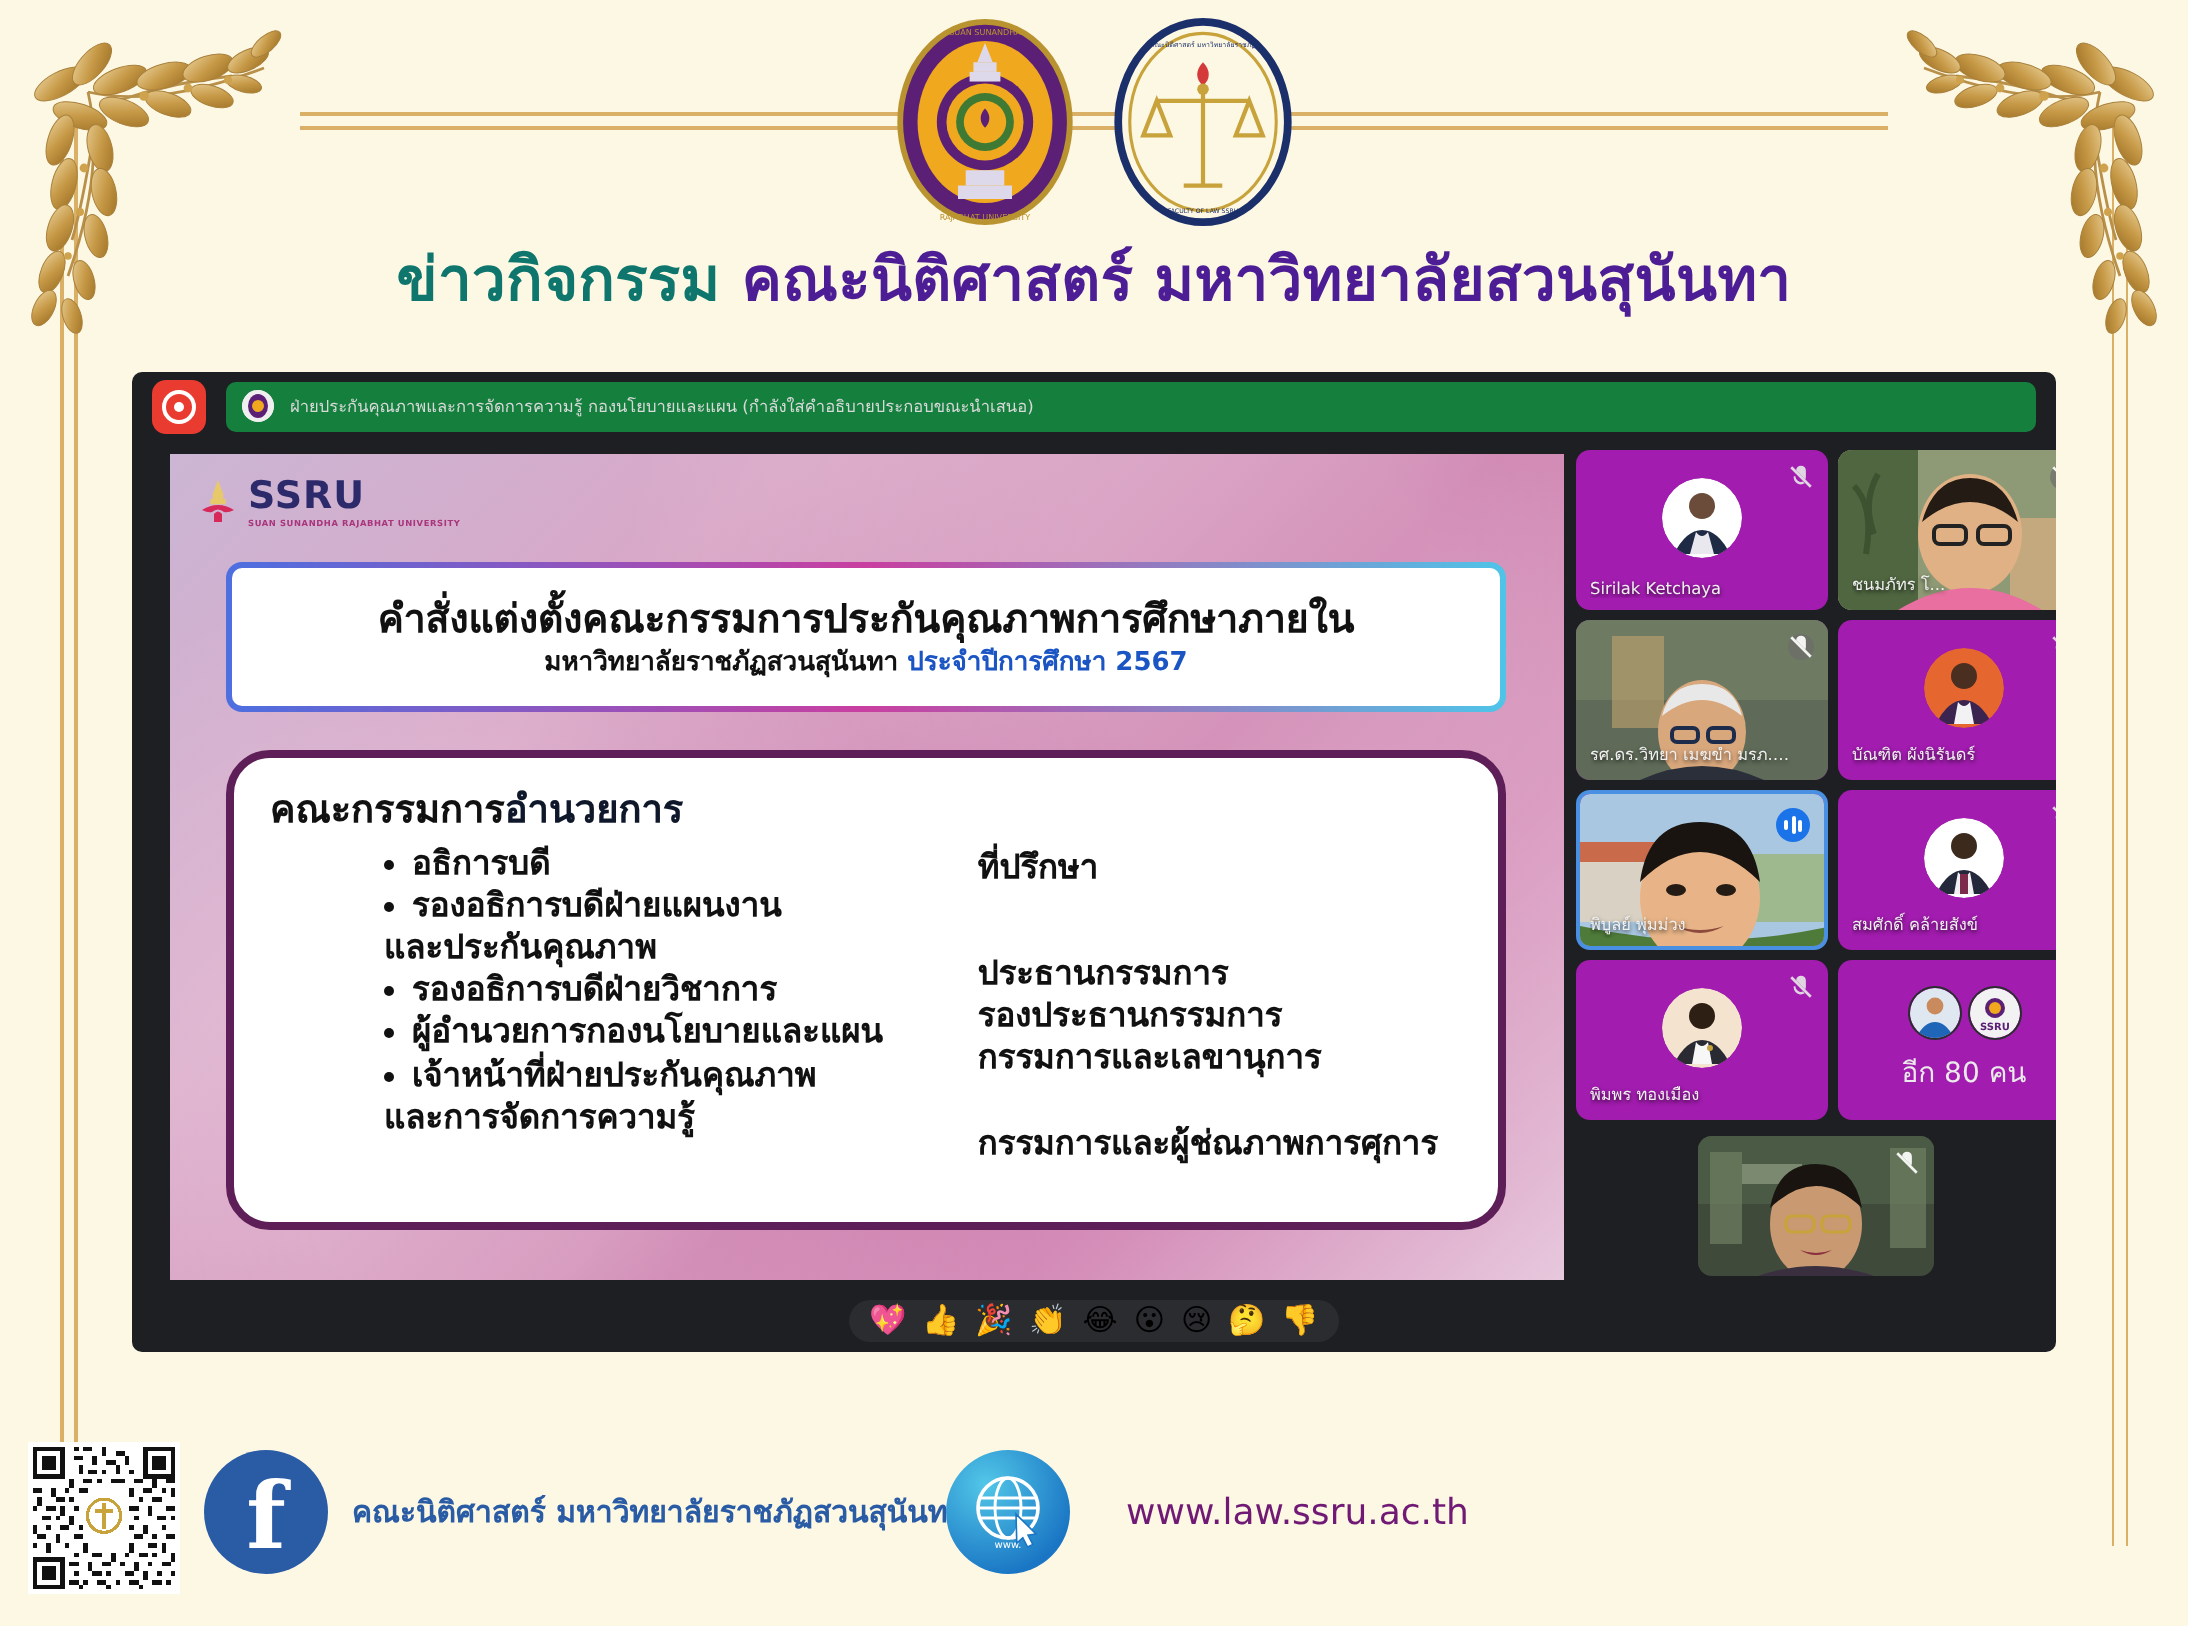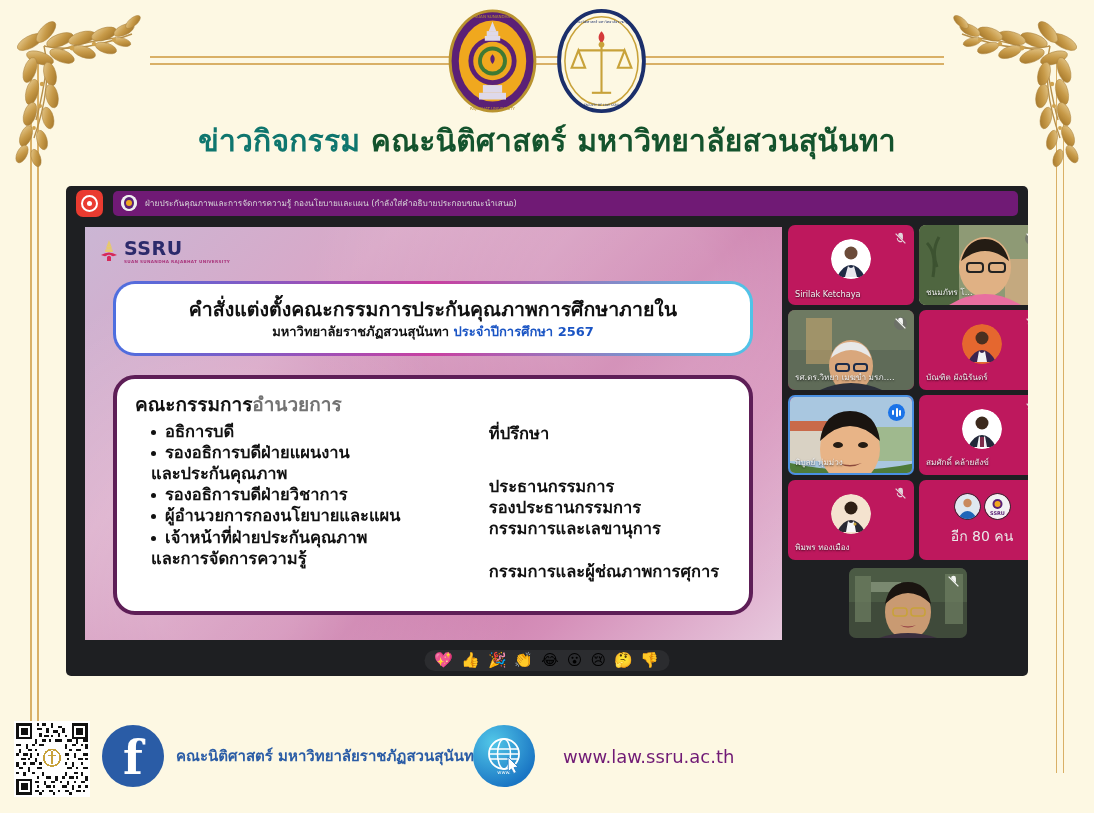--- a/index.html
+++ b/index.html
@@ -27,32 +27,32 @@
   .logos{position:absolute;left:0;right:0;top:8px;display:flex;justify-content:center;gap:12px;}
   .seal{width:97px;height:106px;}
 
   
   .headline{
     position:absolute;left:0;right:0;top:124px;text-align:center;
     font-size:30px;font-weight:bold;letter-spacing:.2px;line-height:1.15;
     white-space:nowrap;
   }
   .hl-red{color:#0f766e;}
-  .hl-blue{color:#14532d;}
+  .hl-blue{color:#4c1d95;}
 
   
   .meet{
     position:absolute;left:66px;top:186px;width:962px;height:490px;
     background:#1e1f22;border-radius:5px;overflow:hidden;
   }
   .meet-topbar{position:absolute;left:0;top:0;width:100%;height:34px;display:flex;align-items:center;padding:0 10px;box-sizing:border-box;gap:10px;}
   .rec-btn{width:27px;height:27px;border-radius:7px;background:#ea3b30;display:flex;align-items:center;justify-content:center;flex:0 0 auto;}
   .rec-ring{width:13px;height:13px;border-radius:50%;border:2.2px solid #fff;display:flex;align-items:center;justify-content:center;}
   .rec-dot{width:5px;height:5px;border-radius:50%;background:#fff;}
-  .topbar-pill{flex:1 1 auto;height:25px;background:#701a75;border-radius:5px;display:flex;align-items:center;gap:8px;padding:0 8px;box-sizing:border-box;overflow:hidden;}
+  .topbar-pill{flex:1 1 auto;height:25px;background:#15803d;border-radius:5px;display:flex;align-items:center;gap:8px;padding:0 8px;box-sizing:border-box;overflow:hidden;}
   .pill-avatar{width:16px;height:16px;border-radius:50%;background:#efefef;display:flex;align-items:center;justify-content:center;flex:0 0 auto;overflow:hidden;}
   .pill-text{color:#d9d9da;font-size:8.3px;white-space:nowrap;overflow:hidden;text-overflow:ellipsis;}
 
   
   .stage{position:absolute;left:0;top:34px;width:962px;height:456px;}
   .slide{
     position:absolute;left:19px;top:7px;width:697px;height:413px;
     background:linear-gradient(135deg,#cbb6d4 0%,#d9a7c7 28%,#c874a6 60%,#d58fb9 78%,#e7c8dd 100%);
     overflow:hidden;
   }
@@ -62,53 +62,53 @@
                radial-gradient(circle at 78% 18%, rgba(255,255,255,.22) 0 14%, transparent 50%);
     pointer-events:none;
   }
   .ssru-mark{position:absolute;left:14px;top:12px;display:flex;align-items:center;gap:5px;z-index:3;}
   .ssru-txt{line-height:1;}
   .ssru-name{font-size:19px;font-weight:bold;color:#2c2a6b;letter-spacing:.5px;display:block;}
   .ssru-sub{font-size:4.2px;font-weight:bold;color:#a9357c;letter-spacing:.3px;display:block;margin-top:2px;}
 
   .title-card{
     position:absolute;left:28px;top:54px;width:640px;
-    background:#fff;border-radius:22px;
+    background:#fff;border-radius:8px;
     border:3px solid transparent;
     background-image:linear-gradient(#fff,#fff),linear-gradient(90deg,#4d6fe0,#c93fa0,#4fc4e8);
     background-origin:border-box;background-clip:padding-box,border-box;
     padding:12px 16px;box-sizing:border-box;text-align:center;z-index:3;
   }
   .title-card .l1{font-size:19.5px;font-weight:bold;color:#111;line-height:1.4;white-space:nowrap;}
   .title-card .l2{font-size:13px;font-weight:bold;color:#111;line-height:1.4;white-space:nowrap;}
   .year{color:#1b55c4;}
 
   .body-card{
     position:absolute;left:28px;top:148px;width:640px;height:240px;
     background:#fff;border:4px solid #5e1e57;border-radius:22px;
     box-sizing:border-box;padding:10px 6px 6px 18px;z-index:3;
   }
   .sec-head{font-size:19px;font-weight:bold;color:#111;margin:0 0 2px 0;}
-  .sec-head .accent{color:#737373;}
+  .sec-head .accent{color:#0f172a;}
   .cols{display:flex;}
   .col-l{width:355px;}
   .col-r{width:255px;padding-top:2px;}
   .bullets{list-style:none;margin:0;padding:0 0 0 16px;}
-  .bullets li{font-size:16.5px;font-weight:bold;color:#111;line-height:1.28;position:relative;padding-left:14px;}
+  .bullets li{font-size:16.5px;font-weight:bold;color:#111;line-height:1.28;position:relative;padding-left:14px;margin-left:41px;}
   .bullets li:before{content:"";position:absolute;left:0;top:9px;width:5px;height:5px;border-radius:50%;background:#111;}
   .bullets li span.cont{display:block;padding-left:0;margin-left:-14px;}
   .roles div{font-size:16.5px;font-weight:bold;color:#111;line-height:1.28;}
   .roles .sp-a{height:32px;}
   .roles .sp-b{height:22px;}
 
   
   .tiles{position:absolute;left:722px;top:5px;width:240px;height:451px;}
   .trow{display:flex;gap:5px;margin-bottom:5px;}
   .tile{
-    width:126px;height:80px;background:#be185d;border-radius:7px;
+    width:126px;height:80px;background:#a21caf;border-radius:7px;
     position:relative;overflow:hidden;flex:0 0 auto;
   }
   .tile.speaking{border:2.5px solid #4a90e2;box-sizing:border-box;}
   .tile .avatar{
     position:absolute;left:50%;top:42%;transform:translate(-50%,-50%);
     width:40px;height:40px;border-radius:50%;overflow:hidden;
     display:flex;align-items:center;justify-content:center;
   }
   .tile .pname{
     position:absolute;left:7px;bottom:6px;right:18px;color:#f1f1f1;font-size:8.2px;

